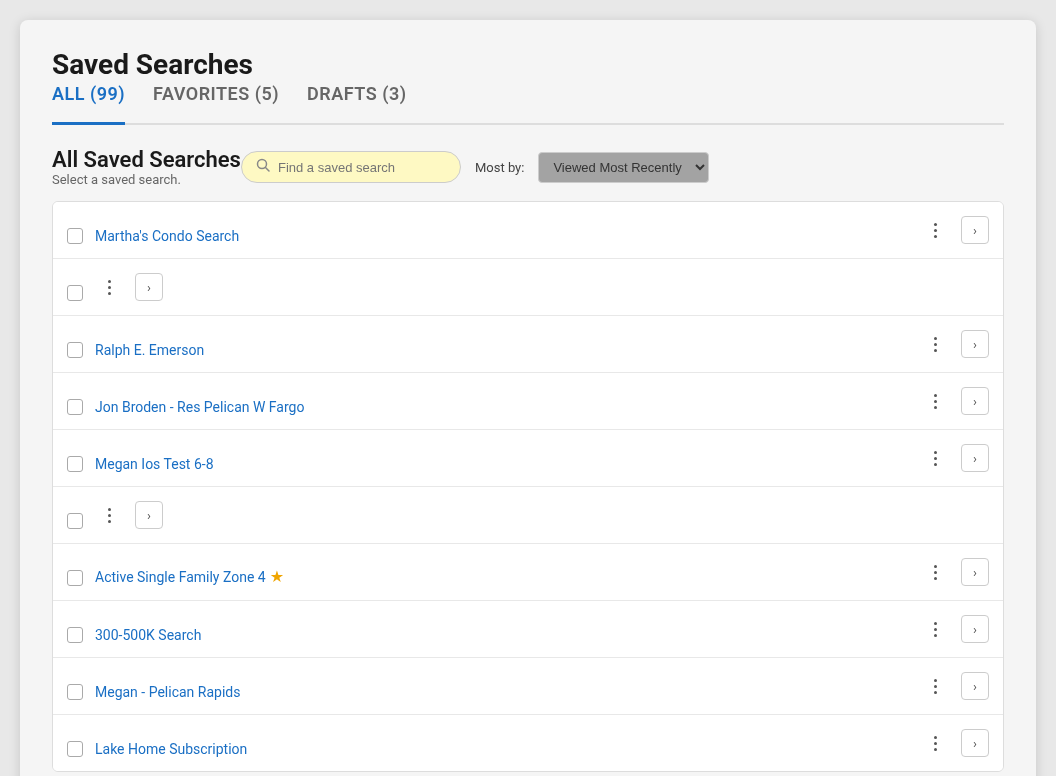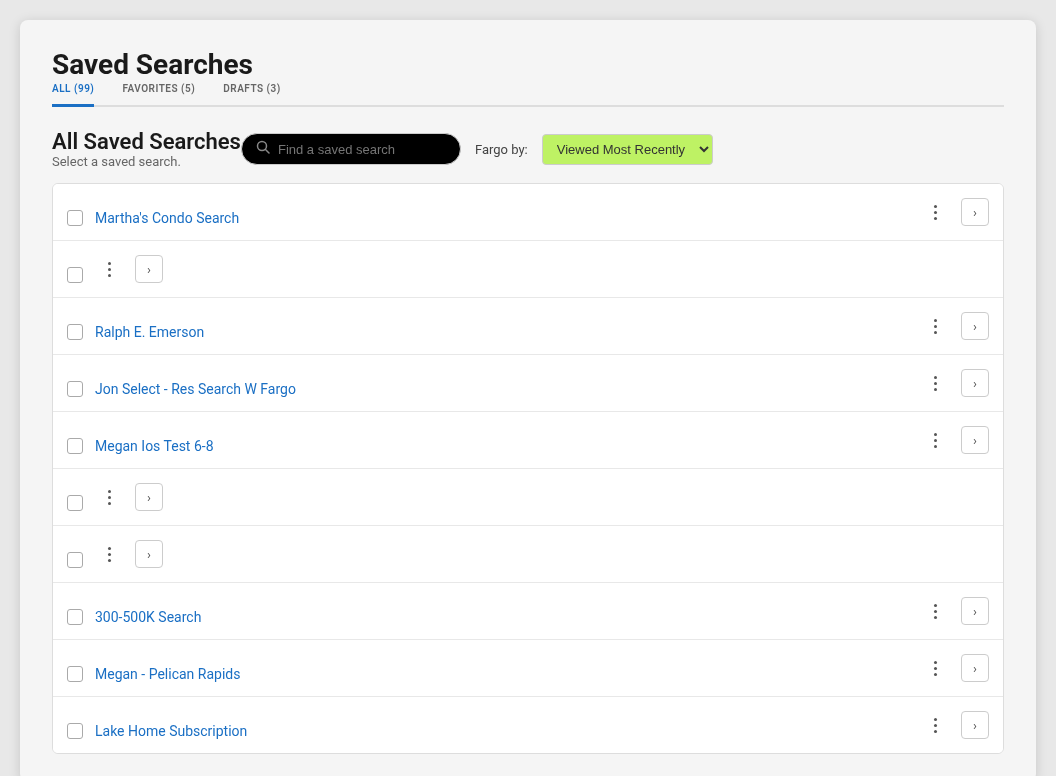--- a/index.html
+++ b/index.html
@@ -26,24 +26,24 @@
       color: #1a1a1a;
       margin-bottom: 2px;
     }
     .tabs {
       display: flex;
       gap: 28px;
       border-bottom: 2px solid #ddd;
       margin-bottom: 22px;
     }
     .tab {
-      font-size: 10px;
+      font-size: 18px;
       font-weight: 600;
       color: #666;
-      padding-bottom: 10px;
+      padding-bottom: 18px;
       cursor: pointer;
       text-transform: uppercase;
       letter-spacing: 0.5px;
       border-bottom: 3px solid transparent;
       margin-bottom: -2px;
     }
     .tab.active {
       color: #1a6fc4;
       border-bottom: 3px solid #1a6fc4;
     }
@@ -63,21 +63,21 @@
       color: #666;
     }
     .controls {
       display: flex;
       align-items: center;
       gap: 14px;
     }
     .search-box {
       display: flex;
       align-items: center;
-      background: #000000;
+      background: #fef9c3;
       border: 1px solid #ccc;
       border-radius: 20px;
       padding: 6px 14px;
       gap: 8px;
       width: 220px;
     }
     .search-icon {
       color: #888;
       font-size: 15px;
     }
@@ -93,21 +93,21 @@
       font-size: 13px;
       color: #444;
       white-space: nowrap;
     }
     .sort-select {
       border: 1px solid #ccc;
       border-radius: 4px;
       padding: 6px 10px;
       font-size: 13px;
       color: #333;
-      background: #bef264;
+      background: #a3a3a3;
       cursor: pointer;
     }
     .list-container {
       background: #fff;
       border: 1px solid #ddd;
       border-radius: 6px;
       overflow: hidden;
       margin-top: 14px;
     }
     .list-item {
@@ -203,21 +203,21 @@
     <div class="controls">
       <div class="search-box">
         <span class="search-icon">
           <svg width="14" height="14" viewBox="0 0 14 14" fill="none">
             <circle cx="6" cy="6" r="4.5" stroke="#888" stroke-width="1.5"></circle>
             <line x1="9.5" y1="9.5" x2="13" y2="13" stroke="#888" stroke-width="1.5" stroke-linecap="round"></line>
           </svg>
         </span>
         <input class="search-input" type="text" placeholder="Find a saved search" style="">
       </div>
-      <span class="sort-label">Fargo by:</span>
+      <span class="sort-label">Most by:</span>
       <select class="sort-select" id="sort-select"><option>Viewed Most Recently</option><option>Alphabetical</option><option>Date Created</option><option>Date Modified</option></select>
     </div>
   </div>
 
   <div class="list-container" id="search-list">
       <div class="list-item">
         <div class="item-checkbox"></div>
         <span class="item-name">Martha's Condo Search</span>
         <div class="item-kebab">
           <div class="kebab-dots">
@@ -252,21 +252,21 @@
     <div class="kebab-dot"></div>
     <div class="kebab-dot"></div>
   </div>
         </div>
         <div class="item-chevron">
           <span class="chevron-right">›</span>
         </div>
       </div>
       <div class="list-item">
         <div class="item-checkbox"></div>
-        <span class="item-name">Jon Select - Res Search W Fargo</span>
+        <span class="item-name">Jon Broden - Res Pelican W Fargo</span>
         <div class="item-kebab">
           <div class="kebab-dots">
     <div class="kebab-dot"></div>
     <div class="kebab-dot"></div>
     <div class="kebab-dot"></div>
   </div>
         </div>
         <div class="item-chevron">
           <span class="chevron-right">›</span>
         </div>
@@ -293,20 +293,21 @@
     <div class="kebab-dot"></div>
     <div class="kebab-dot"></div>
   </div>
         </div>
         <div class="item-chevron">
           <span class="chevron-right">›</span>
         </div>
       </div>
       <div class="list-item">
         <div class="item-checkbox"></div>
+        <span class="item-name">Active Single Family Zone 4<span class="item-star">★</span></span>
         <div class="item-kebab">
           <div class="kebab-dots">
     <div class="kebab-dot"></div>
     <div class="kebab-dot"></div>
     <div class="kebab-dot"></div>
   </div>
         </div>
         <div class="item-chevron">
           <span class="chevron-right">›</span>
         </div>

